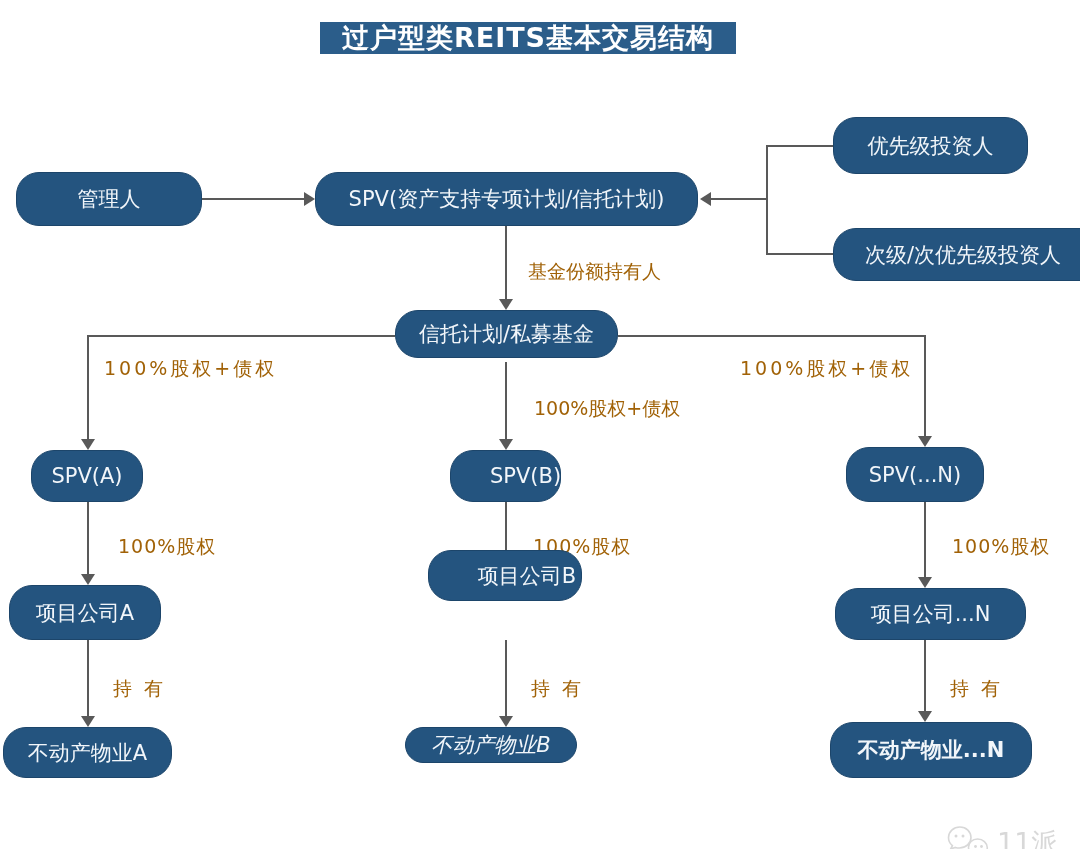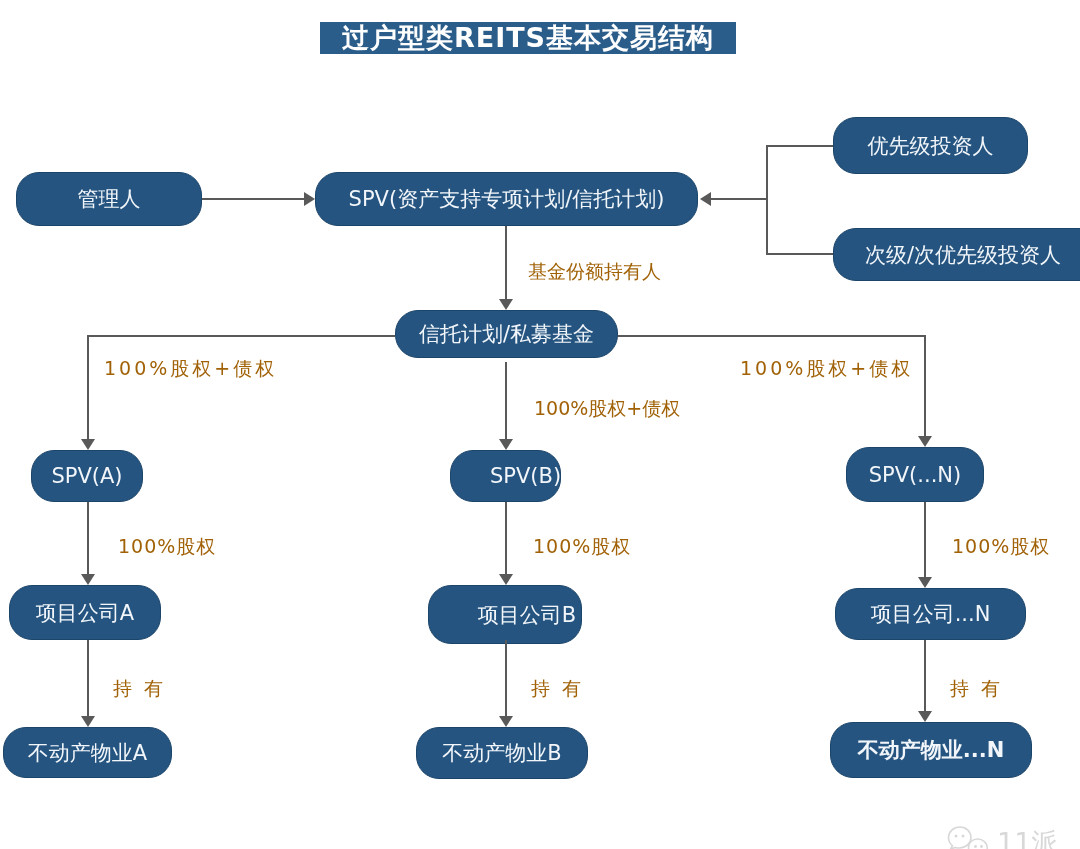--- a/index.html
+++ b/index.html
@@ -113,37 +113,37 @@
 
 <div class="line" style="left:505px; top:502px; width:2px; height:74px;"></div>
 <div class="arrow down" style="left:499px; top:574px;"></div>
 <div class="edge-label sp1" style="left:533px; top:534px;">100%股权</div>
 
 <div class="line" style="left:924px; top:502px; width:2px; height:77px;"></div>
 <div class="arrow down" style="left:918px; top:577px;"></div>
 <div class="edge-label sp1" style="left:952px; top:534px;">100%股权</div>
 
 <div class="node" style="left:9px; top:585px; width:152px; height:55px;">项目公司A</div>
-<div class="node" style="left:428px; top:585px; width:154px; height:59px;padding-left:44px;">项目公司B</div>
+<div class="node" style="left:428px; top:550px; width:154px; height:51px;padding-left:44px;">项目公司B</div>
 <div class="node" style="left:835px; top:588px; width:191px; height:52px;">项目公司...N</div>
 
 <div class="line" style="left:87px; top:640px; width:2px; height:78px;"></div>
 <div class="arrow down" style="left:81px; top:716px;"></div>
 <div class="edge-label sp2" style="left:113px; top:676px;">持 有</div>
 
 <div class="line" style="left:505px; top:640px; width:2px; height:78px;"></div>
 <div class="arrow down" style="left:499px; top:716px;"></div>
 <div class="edge-label sp2" style="left:531px; top:676px;">持 有</div>
 
 <div class="line" style="left:924px; top:640px; width:2px; height:73px;"></div>
 <div class="arrow down" style="left:918px; top:711px;"></div>
 <div class="edge-label sp2" style="left:950px; top:676px;">持 有</div>
 
 <div class="node" style="left:3px; top:727px; width:169px; height:51px;">不动产物业A</div>
-<div class="node" style="left:416px; top:727px; width:172px; height:52px;">不动产物业B</div>
+<div class="node" style="left:405px; top:727px; width:172px; height:36px;font-style:italic;">不动产物业B</div>
 <div class="node" style="left:830px; top:722px; width:202px; height:56px;font-weight:bold;">不动产物业...N</div>
 
 <div class="watermark">
   <span style="display:inline-flex;">
     <svg width="46" height="38" viewBox="0 0 46 38" fill="none" xmlns="http://www.w3.org/2000/svg">
       <path d="M25 13.5c0 5.8-5.2 10.5-11.6 10.5-1.4 0-2.8-.2-4-.6L4.6 25l1.8-3.4C4 19.7 2.5 16.8 2.5 13.5 2.5 7.7 7.5 3 13.9 3S25 7.7 25 13.5z" stroke="#d8d8d8" stroke-width="1.6"></path>
       <circle cx="10" cy="12" r="1.5" fill="#d8d8d8"></circle>
       <circle cx="17" cy="12" r="1.5" fill="#d8d8d8"></circle>
       <path d="M22.5 23.3c0 4.9 4.4 8.8 9.8 8.8 1.2 0 2.3-.2 3.4-.5l4 1.5-1.5-2.9c1.9-1.6 3.1-3.9 3.1-6.4 0-4.9-4.4-8.8-9.7-8.8s-9.1 3.4-9.1 8.3z" fill="#ffffff" stroke="#d8d8d8" stroke-width="1.6"></path>
       <circle cx="29.5" cy="22.5" r="1.4" fill="#d8d8d8"></circle>

